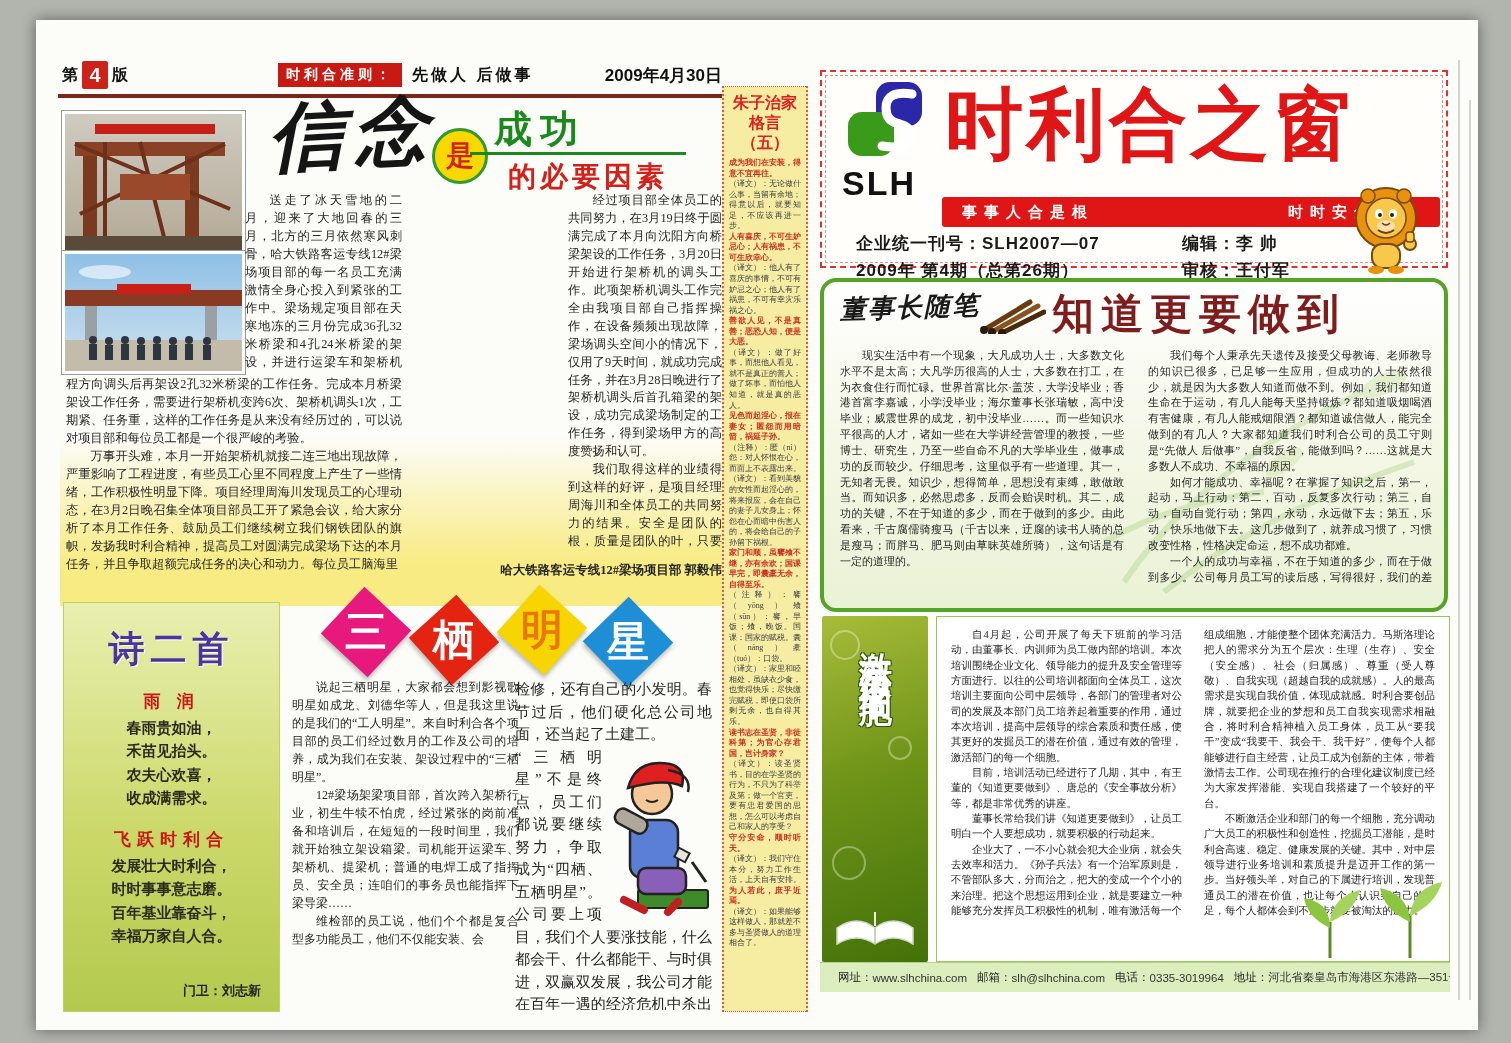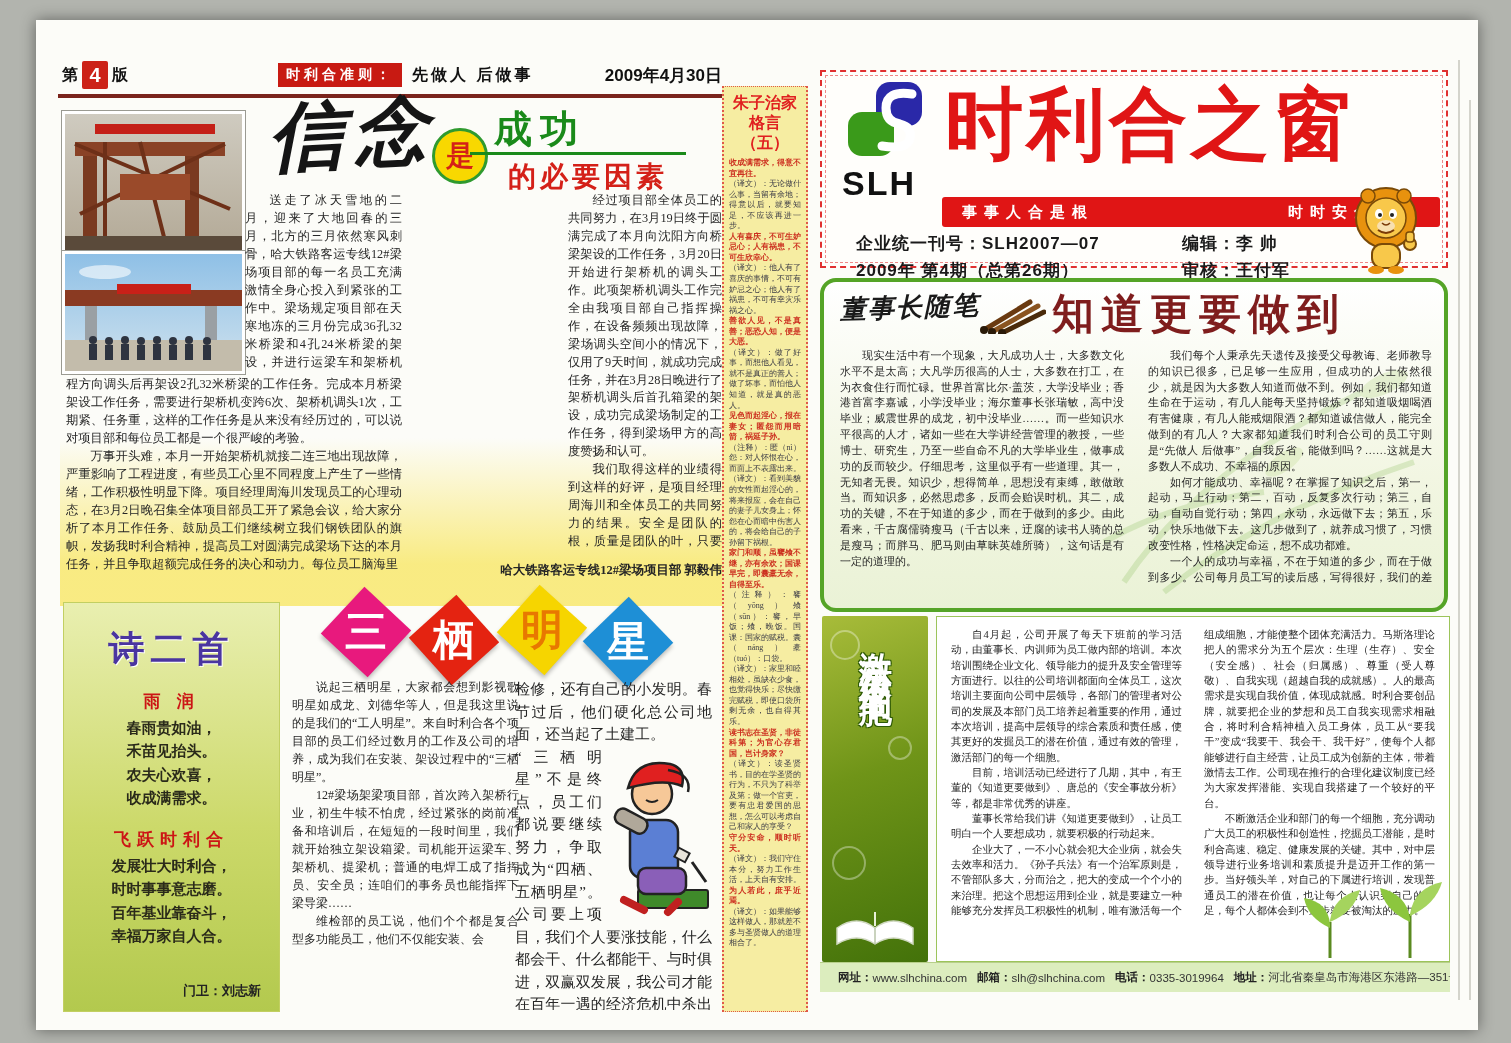--- a/index.html
+++ b/index.html
@@ -86,21 +86,21 @@
   .act-chars{margin-top:10px;writing-mode:vertical-lr;text-orientation:upright;
       font-size:33px;font-weight:bold;color:#fff;letter-spacing:7px;
       text-shadow:1px 1px 0 #2e5a06,-1px -1px 0 #2e5a06,1px -1px 0 #2e5a06,-1px 1px 0 #2e5a06;}
   .act-body{left:936px;top:616px;width:514px;height:346px;border:1px solid #9cc45a;background:#fff;
       box-sizing:border-box;padding:10px 14px;column-count:2;column-gap:22px;
       font-size:10.5px;line-height:1.46;}
   
   .rp-footer{left:820px;top:962px;width:630px;height:30px;background:#dcedbe;border-top:1px solid #b7cf8a;
       display:flex;align-items:center;font-size:11.5px;color:#333;white-space:nowrap;overflow:hidden;
       padding-left:8px;box-sizing:border-box;}
-  .rp-footer b{font-weight:bold;color:#222;margin-left:10px;}
+  .rp-footer b{font-weight:normal;color:#222;margin-left:10px;}
   .edge-line{width:2px;background:#d4d4cc;}
   .bubble{position:absolute;border-radius:50%;border:2px solid rgba(255,255,255,.35);}
 </style>
 </head>
 <body>
 
 <div id="canvas">
   <div class="abs paper"></div>
 
   <div class="abs lp-head" style="left:62px;width:660px;">
@@ -249,21 +249,21 @@
         <path d="M16,150 L36,160 M70,152 L60,162" stroke="#c02020" stroke-width="8" stroke-linecap="round"></path>
       </svg>
     </span>
     <p>“三栖明星”不是终点，员工们都说要继续努力，争取成为“四栖、五栖明星”。公司要上项目，我们个人要涨技能，什么都会干、什么都能干、与时俱进，双赢双发展，我公司才能在百年一遇的经济危机中杀出重围，成为领跑者。</p>
   </div>
 
   <div class="abs zhuzi serif">
     <div class="zh-title">朱子治家</div>
     <div class="zh-title">格言（五）</div>
     <div class="zhuzi-body">
-      <p class="zq">收成满需求，得意不宜再往。</p>
+      <p class="zq">成为我们在安装，得意不宜再往。</p>
       <p class="zt">（译文）：无论做什么事，当留有余地；得意以后，就要知足，不应该再进一步。</p>
       <p class="zq">人有喜庆，不可生妒忌心；人有祸患，不可生欣幸心。</p>
       <p class="zt">（译文）：他人有了喜庆的事情，不可有妒忌之心；他人有了祸患，不可有幸灾乐祸之心。</p>
       <p class="zq">善欲人见，不是真善；恶恐人知，便是大恶。</p>
       <p class="zt">（译文）：做了好事，而想他人看见，就不是真正的善人；做了坏事，而怕他人知道，就是真的恶人。</p>
       <p class="zq">见色而起淫心，报在妻女；匿怨而用暗箭，祸延子孙。</p>
       <p class="zt">（注释）：匿（nì）怨：对人怀恨在心，而面上不表露出来。</p>
       <p class="zt">（译文）：看到美貌的女性而起淫心的，将来报应，会在自己的妻子儿女身上；怀怨在心而暗中伤害人的，将会给自己的子孙留下祸根。</p>
       <p class="zq">家门和顺，虽饔飧不继，亦有余欢；国课早完，即囊橐无余，自得至乐。</p>
       <p class="zt">（注释）：饔（yōng）飧（sūn）：饔，早饭；飧，晚饭。国课：国家的赋税。囊（náng）橐（tuó）：口袋。</p>

